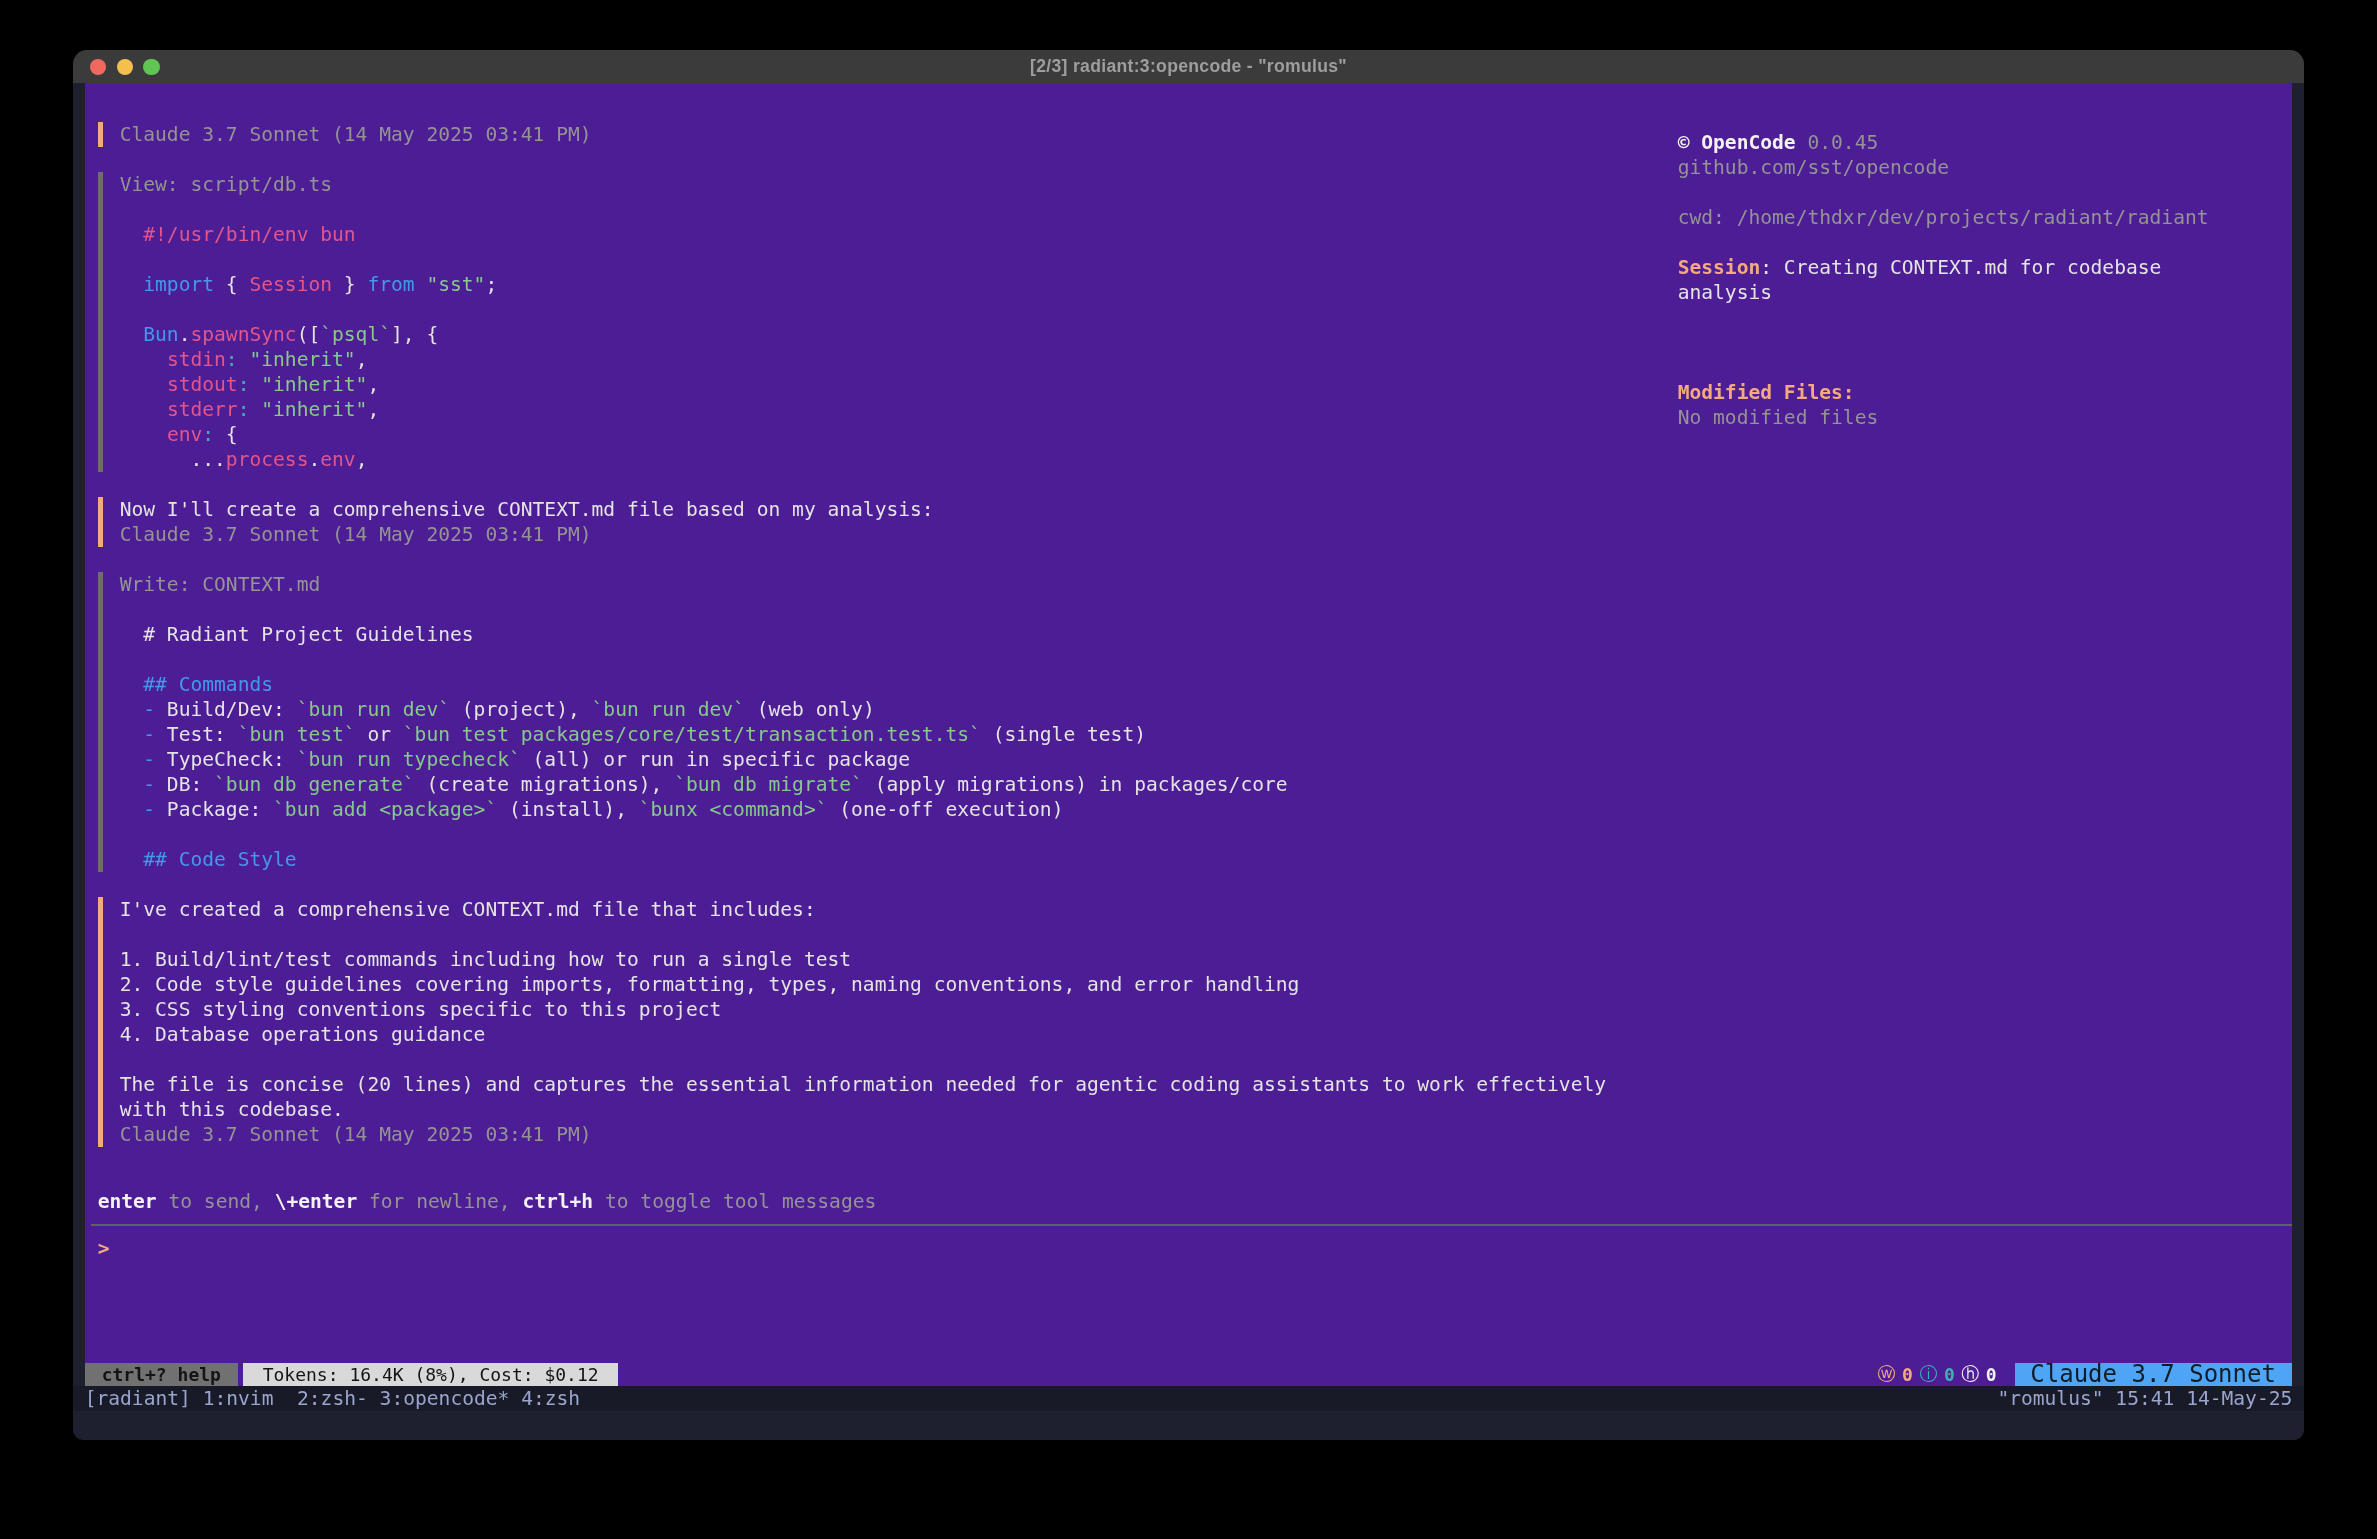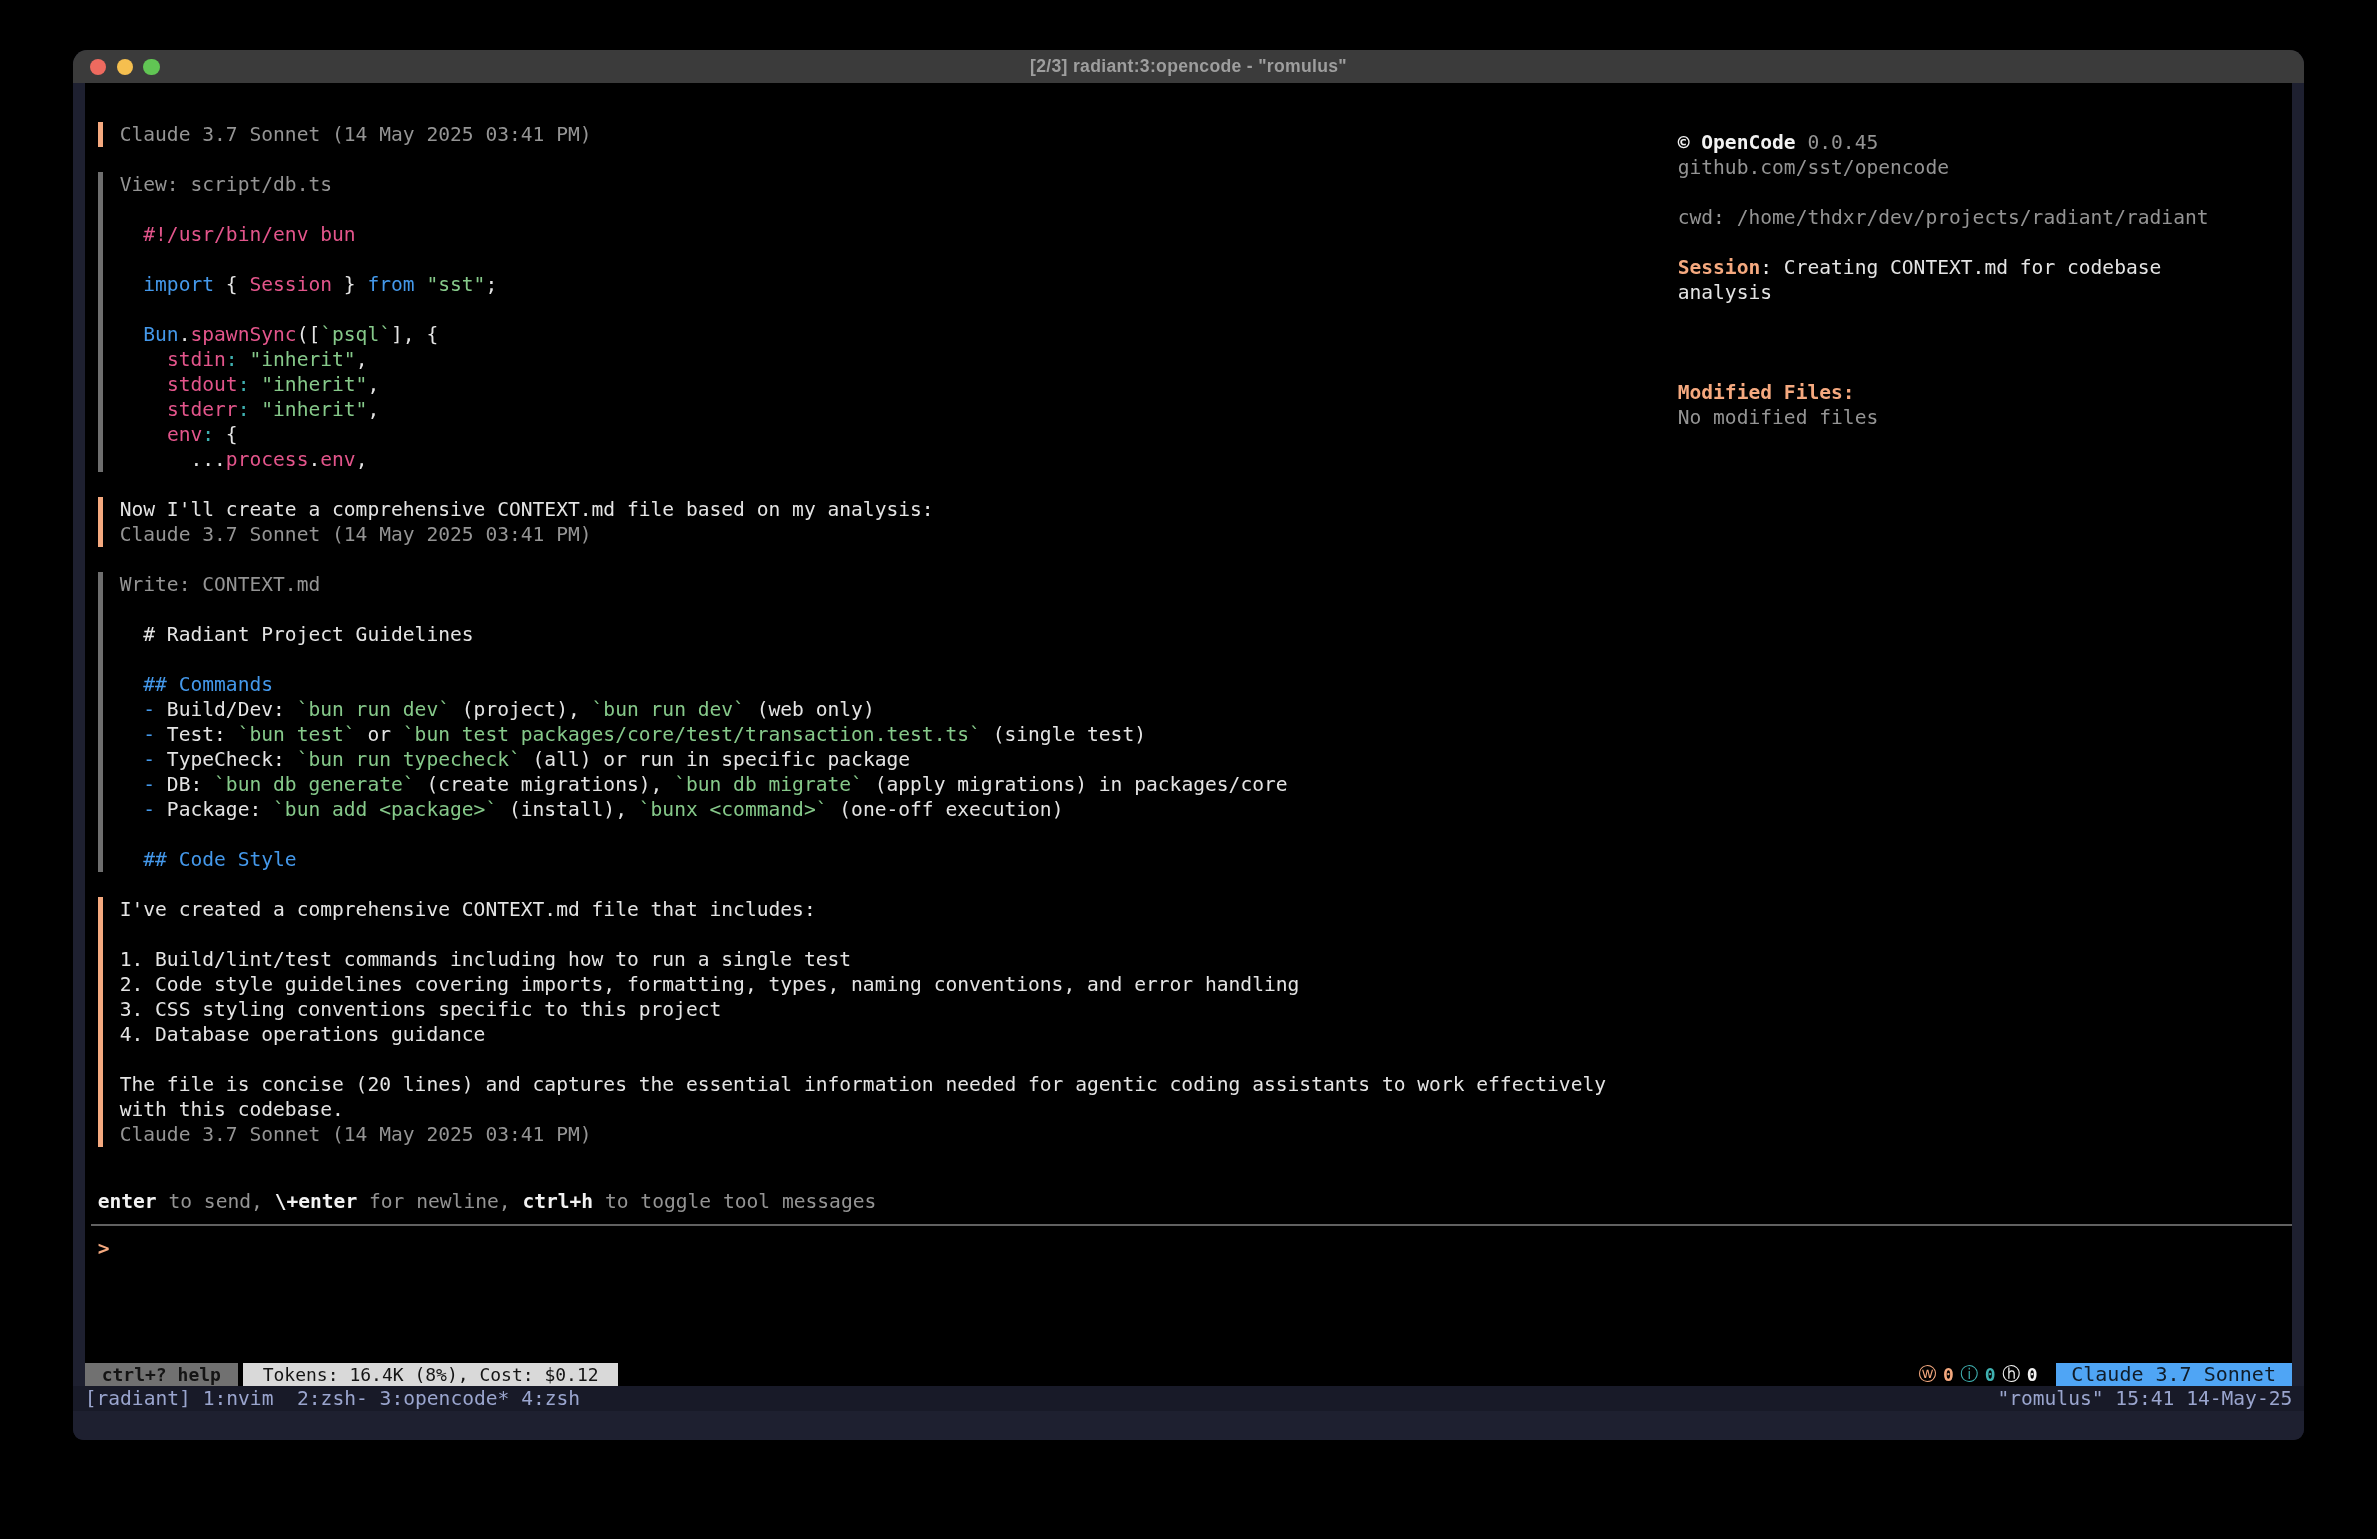--- a/index.html
+++ b/index.html
@@ -22,21 +22,21 @@
   .traffic{position:absolute;left:17px;top:8.5px;display:flex;gap:10.4px;}
   .dot{width:16.3px;height:16.3px;border-radius:50%;}
   .dot-red{background:#ee6a5f;}
   .dot-yellow{background:#f5bf4f;}
   .dot-green{background:#61c554;}
   .term{
     position:absolute;top:33px;left:0;right:0;bottom:0;background:#1e2030;
     border-radius:0 0 10.4px 10.4px;overflow:hidden;
   }
   .app{
-    position:absolute;top:0;left:11.7px;right:12.4px;bottom:54px;background:#000000;
+    position:absolute;top:0;left:11.7px;right:12.4px;bottom:54px;background:#4c1d95;
   }
   .content{position:absolute;inset:0;padding:39px 0 0 13px;}
   .block{border-left:5.2px solid #6e6e6e;padding-left:17px;margin-bottom:25px;width:max-content;min-width:326px;}
   .accent-orange{border-left-color:#f5a97f;}
   .accent-gray{border-left-color:#6e6e6e;}
   .line{height:25px;line-height:25px;font-size:19.6px;white-space:pre;}
   .tok{white-space:pre;}
   .c-plain{color:#e4e4e4;}
   .c-bright{color:#f2f2f2;}
   .c-dim{color:#949494;}
@@ -57,21 +57,21 @@
     display:flex;align-items:stretch;font-size:18px;
   }
   .chip{display:flex;align-items:center;height:23.5px;font-weight:bold;}
   .chip-help{background:#717171;color:#141414;padding:0 17px;}
   .chip-tokens{background:#d9d9d9;color:#141414;padding:0 19.6px;margin-left:5.2px;font-weight:normal;}
   .status-right{margin-left:auto;display:flex;align-items:center;gap:9px;}
   .diag{display:flex;align-items:center;gap:6.5px;font-size:18px;}
   .diag .cnt{font-weight:bold;}
   .model-badge{
     background:#4fa5f5;color:#101c28;display:flex;align-items:center;
-    padding:0 15.7px;height:23.5px;margin-left:9px;font-size:20px;
+    padding:0 15.7px;height:23.5px;margin-left:9px;font-size:24px;
   }
   .tmuxbar{
     position:absolute;left:0;right:0;bottom:29px;height:25px;background:#181a28;
     display:flex;align-items:center;font-size:19.6px;padding:0 11.7px;box-sizing:border-box;
   }
   .tmux-right{margin-left:auto;}
 </style>
 </head>
 <body>
 

